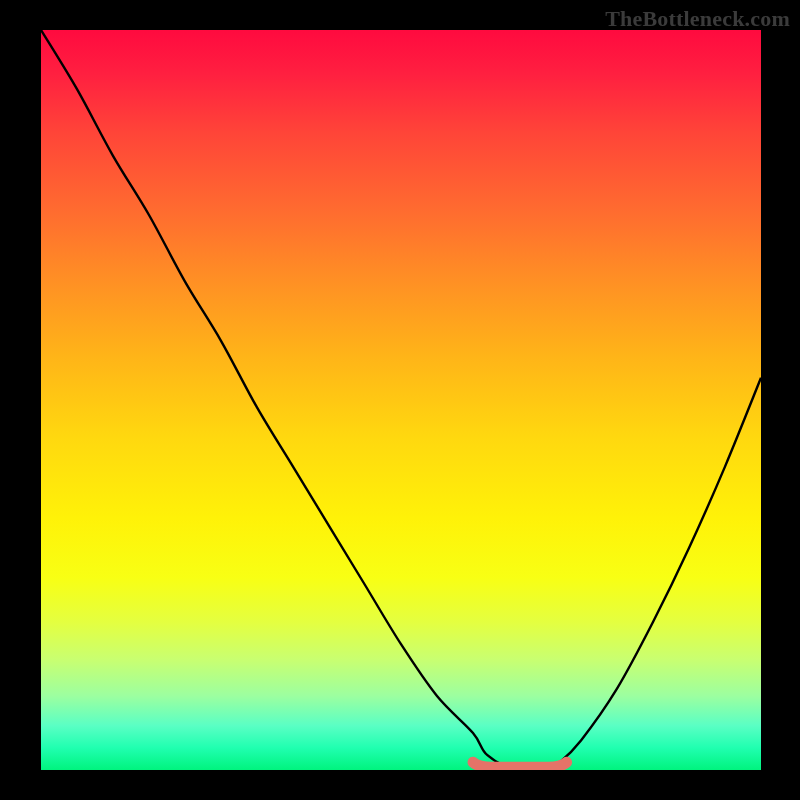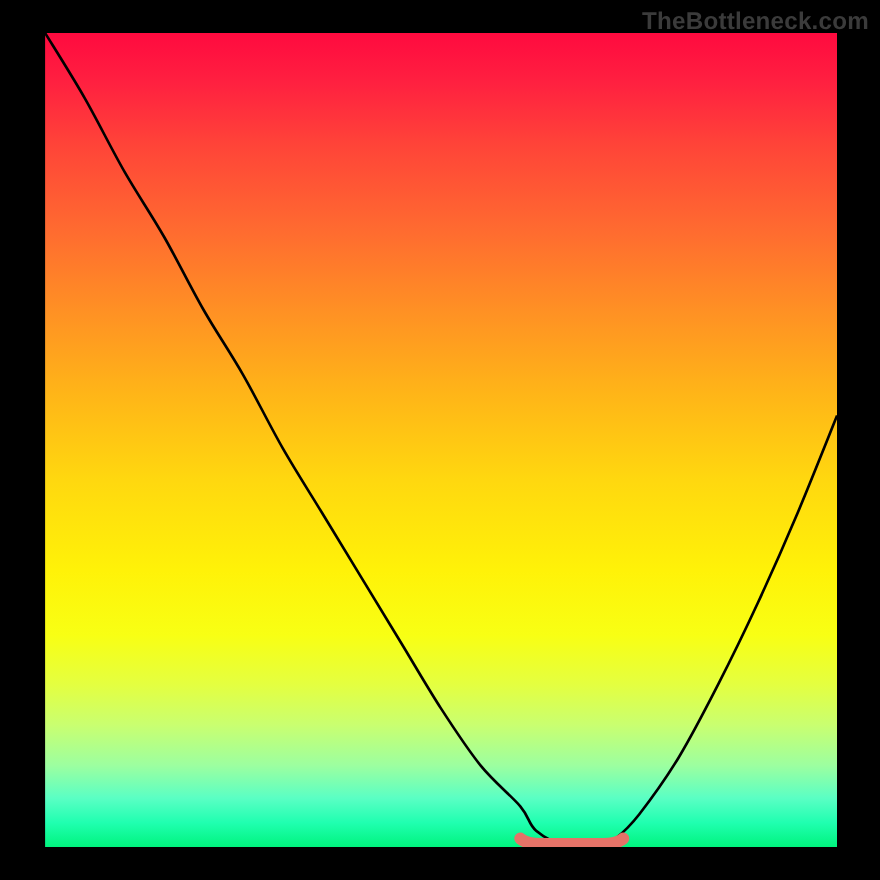--- a/index.html
+++ b/index.html
@@ -9,20 +9,21 @@
     height: 800px;
     background: #000;
     overflow: hidden;
     font-family: Arial, Helvetica, sans-serif;
   }
   .frame {
     position: relative;
     width: 800px;
     height: 800px;
     background: #000;
+    font-family: Liberation Serif, serif;
   }
   .watermark {
     position: absolute;
     top: 6px;
     right: 10px;
     color: #3b3b3b;
     font-size: 22px;
     font-weight: 600;
     letter-spacing: 0.2px;
     z-index: 10;

